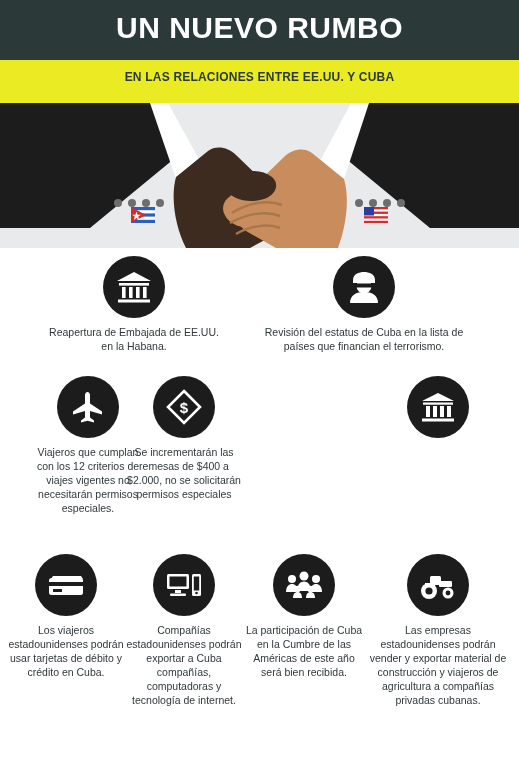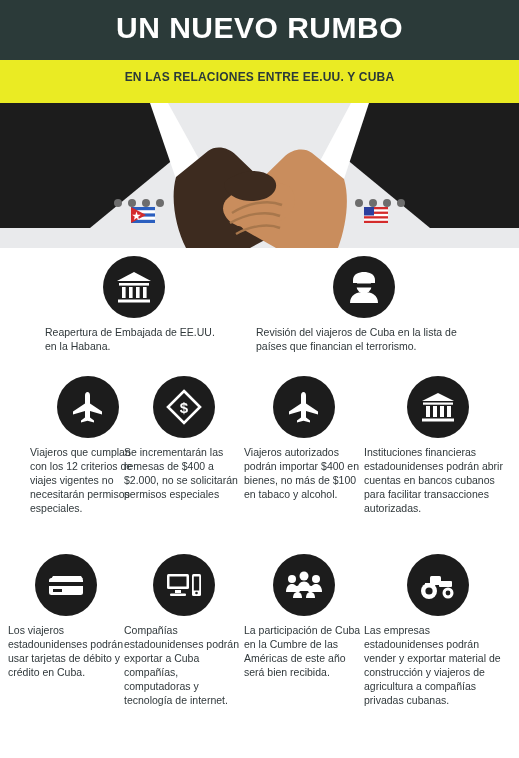--- a/index.html
+++ b/index.html
@@ -70,20 +70,21 @@
   .content {
     position: absolute;
     left: 0; top: 248px;
     width: 519px;
     height: 470px;
     background: #ffffff;
   }
   .row { position: relative; width: 519px; }
   .cell {
     position: absolute;
+    text-align: center;
   }
   .circle {
     width: 62px; height: 62px;
     border-radius: 50%;
     background: #1c1c1c;
     margin: 0 auto;
     position: relative;
     display: flex;
     align-items: center;
     justify-content: center;
@@ -193,21 +194,21 @@
 
       <div class="cell" style="left:256px; top:8px; width:216px;">
         <div class="circle">
           <svg width="34" height="34" viewBox="0 0 34 34">
             <path d="M6,10 C6,4 12,2 17,2 C22,2 28,4 28,10 L28,13 L6,13 Z" fill="#ffffff"></path>
             <circle cx="17" cy="16" r="7.5" fill="#ffffff"></circle>
             <rect x="8.5" y="13.5" width="17" height="4" fill="#1c1c1c"></rect>
             <path d="M3,33 C3,25 9.5,22 17,22 C24.5,22 31,25 31,33 Z" fill="#ffffff"></path>
           </svg>
         </div>
-        <div class="caption">Revisión del viajeros de Cuba en la lista de países que financian el terrorismo.</div>
+        <div class="caption">Revisión del estatus de Cuba en la lista de países que financian el terrorismo.</div>
       </div>
     </div>
 
     <div class="row" style="height:178px;">
 
       <div class="cell" style="left:8px; top:8px; width:116px;margin-left:22px;">
         <div class="circle">
           <svg width="34" height="34" viewBox="0 0 34 34">
             <path d="M16.5,2 C18,2 19,3.4 19,5.6 L19,13.5 L31,21.5 L31,24.5 L19,21 L19,27.5 L23,30.5 L23,32.5 L16.5,30.8 L10,32.5 L10,30.5 L14,27.5 L14,21 L2,24.5 L2,21.5 L14,13.5 L14,5.6 C14,3.4 15,2 16.5,2 Z" fill="#ffffff"></path>
           </svg>
@@ -218,42 +219,33 @@
       <div class="cell" style="left:124px; top:8px; width:120px;">
         <div class="circle">
           <svg width="36" height="36" viewBox="0 0 36 36">
             <path d="M18,2 L34,18 L18,34 L2,18 Z" fill="none" stroke="#ffffff" stroke-width="2.6"></path>
             <text x="18" y="24" font-family="Liberation Sans, sans-serif" font-size="15" font-weight="bold" fill="#ffffff" text-anchor="middle">$</text>
           </svg>
         </div>
         <div class="caption">Se incrementarán las remesas de $400 a $2.000, no se solicitarán permisos especiales</div>
       </div>
 
-      <div class="cell" style="left:244px; top:8px; width:120px;">
-        <div class="circle">
-          <svg width="34" height="34" viewBox="0 0 34 34">
-            <path d="M16.5,2 C18,2 19,3.4 19,5.6 L19,13.5 L31,21.5 L31,24.5 L19,21 L19,27.5 L23,30.5 L23,32.5 L16.5,30.8 L10,32.5 L10,30.5 L14,27.5 L14,21 L2,24.5 L2,21.5 L14,13.5 L14,5.6 C14,3.4 15,2 16.5,2 Z" fill="#ffffff"></path>
-          </svg>
-        </div>
-        <div class="caption">Viajeros autorizados podrán importar $400 en bienes, no más de $100 en tabaco y alcohol.</div>
-      </div>
 
       <div class="cell" style="left:364px; top:8px; width:148px;">
         <div class="circle">
           <svg width="34" height="32" viewBox="0 0 34 32">
             <polygon points="17,2 33,10 1,10" fill="#ffffff"></polygon>
             <rect x="2" y="11.5" width="30" height="2.2" fill="#ffffff"></rect>
             <rect x="5" y="15" width="4" height="11" fill="#ffffff"></rect>
             <rect x="12" y="15" width="4" height="11" fill="#ffffff"></rect>
             <rect x="19" y="15" width="4" height="11" fill="#ffffff"></rect>
             <rect x="26" y="15" width="4" height="11" fill="#ffffff"></rect>
             <rect x="1" y="27.5" width="32" height="3" fill="#ffffff"></rect>
           </svg>
         </div>
-        <div class="caption">Instituciones financieras estadounidenses podrán abrir cuentas en bancos cubanos para facilitar transacciones autorizadas.</div>
       </div>
     </div>
 
     <div class="row" style="height:172px;">
 
       <div class="cell" style="left:8px; top:8px; width:116px;">
         <div class="circle">
           <svg width="38" height="30" viewBox="0 0 38 30">
             <rect x="2" y="8" width="34" height="17" rx="2.5" fill="#ffffff"></rect>
             <rect x="2" y="12" width="34" height="4" fill="#1c1c1c"></rect>

